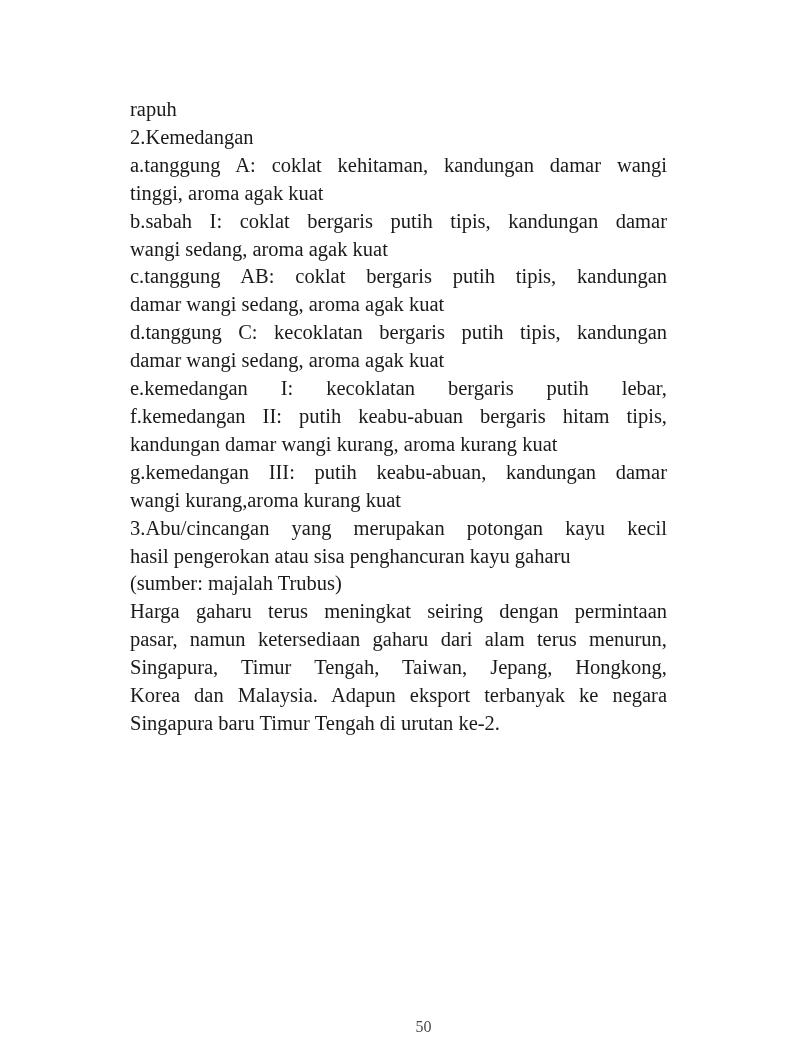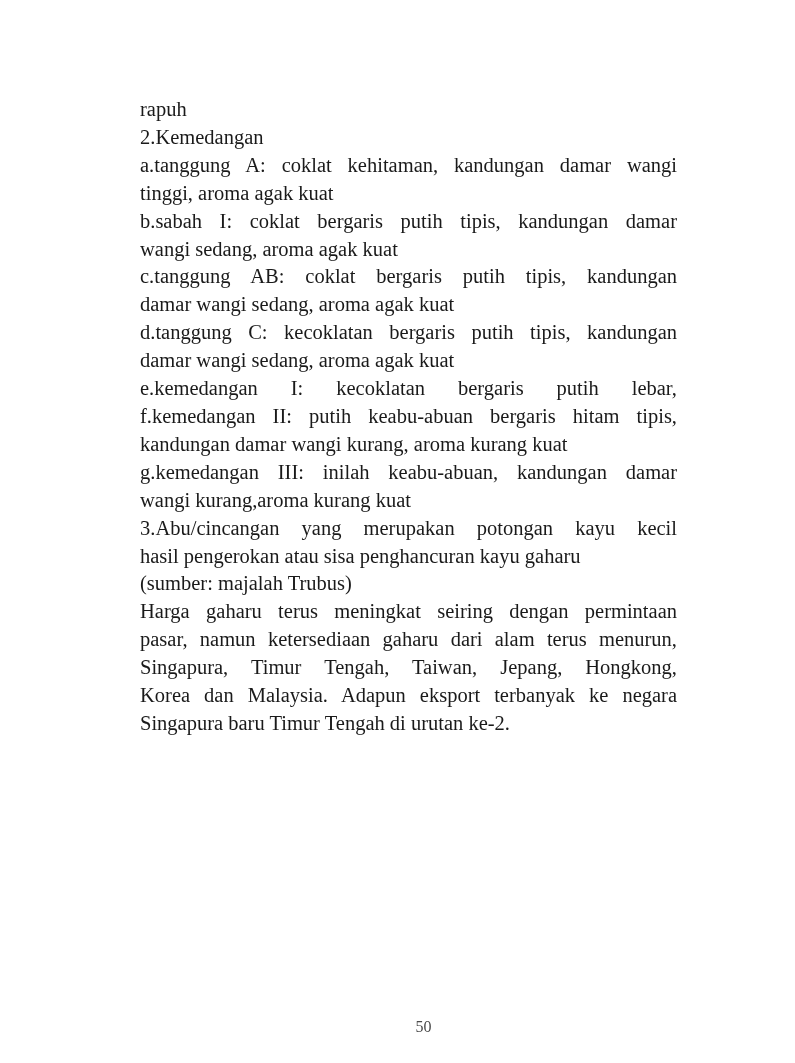--- a/index.html
+++ b/index.html
@@ -11,21 +11,21 @@
     position: relative;
     width: 795px;
     height: 1063px;
     background: #ffffff;
     font-family: "Liberation Serif", serif;
     color: #1a1a1a;
     overflow: hidden;
   }
   .text-block {
     position: absolute;
-    left: 140px;
+    left: 130px;
     top: 96px;
     width: 537px;
     font-size: 20.5px;
     line-height: 27.9px;
     font-family: Liberation Serif, serif;
   }
   .line {
     text-align: left;
     text-justify: inter-word;
   }
@@ -56,21 +56,21 @@
       <div class="line">tinggi, aroma agak kuat</div>
       <div class="line justified">b.sabah I: coklat bergaris putih tipis, kandungan damar</div>
       <div class="line">wangi sedang, aroma agak kuat</div>
       <div class="line justified">c.tanggung AB: coklat bergaris putih tipis, kandungan</div>
       <div class="line">damar wangi sedang, aroma agak kuat</div>
       <div class="line justified">d.tanggung C: kecoklatan bergaris putih tipis, kandungan</div>
       <div class="line">damar wangi sedang, aroma agak kuat</div>
       <div class="line justified">e.kemedangan I: kecoklatan bergaris putih lebar,</div>
       <div class="line justified">f.kemedangan II: putih keabu-abuan bergaris hitam tipis,</div>
       <div class="line">kandungan damar wangi kurang, aroma kurang kuat</div>
-      <div class="line justified">g.kemedangan III: inilah keabu-abuan, kandungan damar</div>
+      <div class="line justified">g.kemedangan III: putih keabu-abuan, kandungan damar</div>
       <div class="line">wangi kurang,aroma kurang kuat</div>
       <div class="line justified">3.Abu/cincangan yang merupakan potongan kayu kecil</div>
       <div class="line">hasil pengerokan atau sisa penghancuran kayu gaharu</div>
       <div class="line">(sumber: majalah Trubus)</div>
       <div class="line justified">Harga gaharu terus meningkat seiring dengan permintaan</div>
       <div class="line justified">pasar, namun ketersediaan gaharu dari alam terus menurun,</div>
       <div class="line justified">Singapura, Timur Tengah, Taiwan, Jepang, Hongkong,</div>
       <div class="line justified">Korea dan Malaysia. Adapun eksport terbanyak ke negara</div>
       <div class="line">Singapura baru Timur Tengah di urutan ke-2.</div>
     </div>

